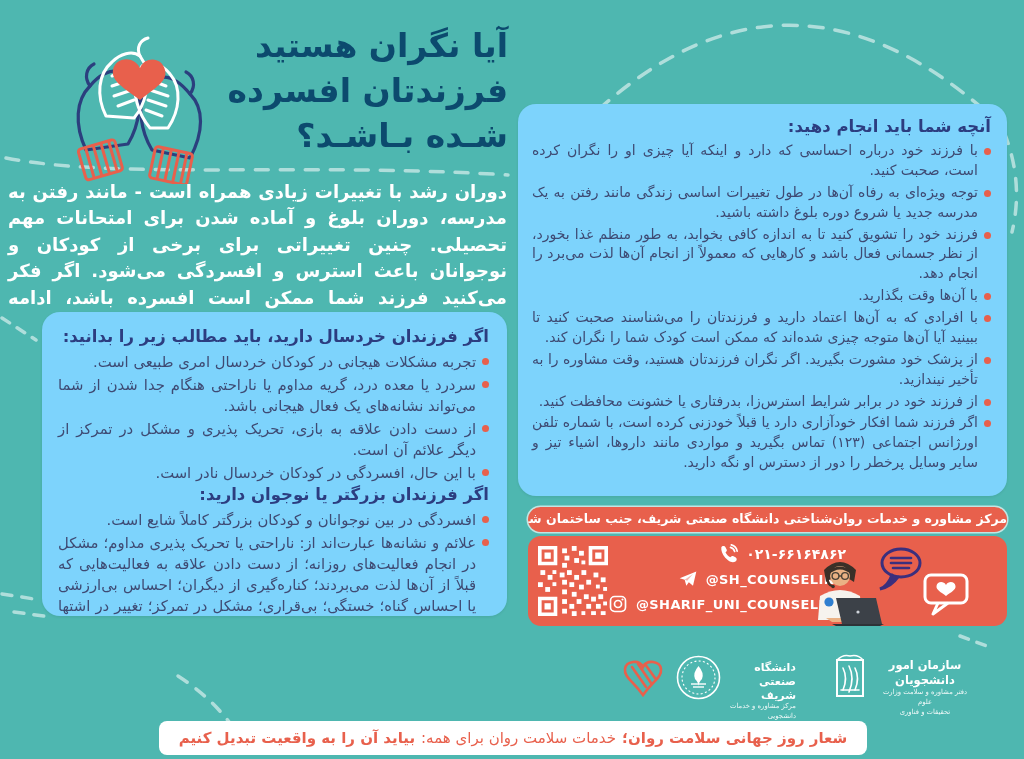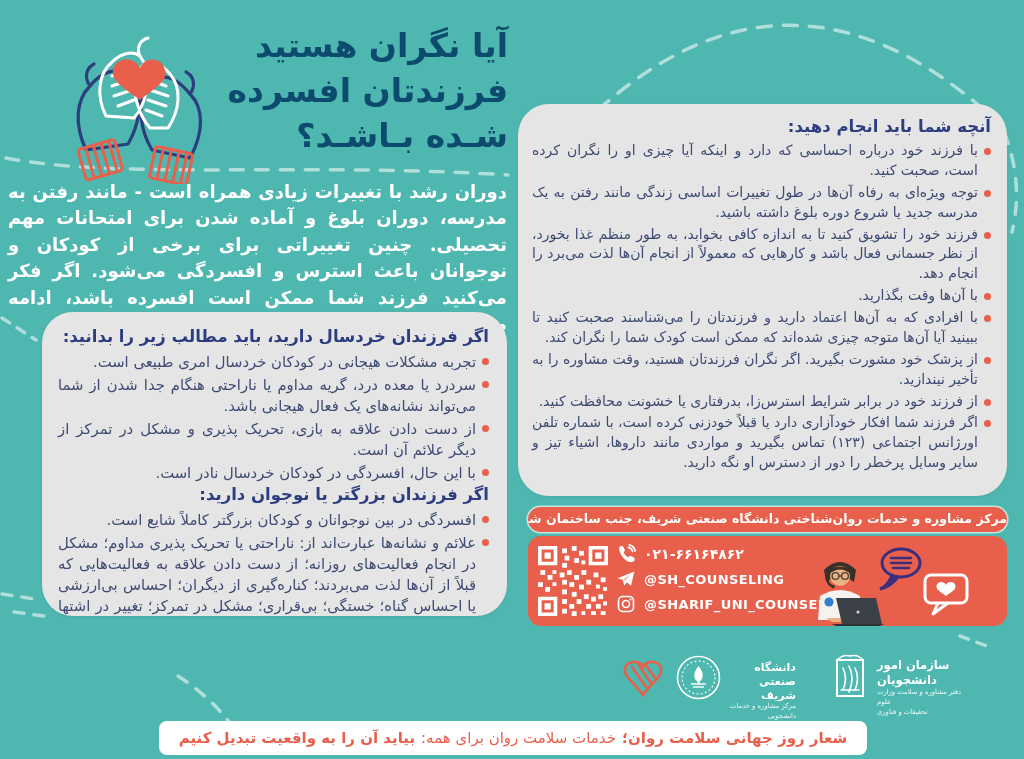--- a/index.html
+++ b/index.html
@@ -22,21 +22,21 @@
   }
 
   
   .intro{
     position:absolute; left:8px; top:179px; width:499px;
     color:#ffffff; font-size:18px; font-weight:bold; line-height:1.47;
     text-align:justify;
   }
 
   
-  .box{ position:absolute; background:#e5e5e5; border-radius:31px;
+  .box{ position:absolute; background:#7dd3fc; border-radius:18px;
         box-shadow:0 1px 3px rgba(0,0,0,.08); overflow:hidden; }
   .left-box{ left:42px; top:312px; width:465px; height:304px; padding:13px 18px 10px 16px; }
   .right-box{ left:518px; top:104px; width:489px; height:392px; padding:11px 16px 10px 14px; }
   .box h2{ color:#2c3d80; font-size:16.5px; font-weight:bold; margin:2px 0 5px; text-align:right; }
   .left-box h2.second{ margin-top:0; }
   ul.blist{ list-style:none; }
   .blist li{ position:relative; padding-right:13px; margin:2px 0; color:#3e4a73;
              text-align:justify; }
   .left-box .blist li{ font-size:14.8px; line-height:1.42; }
   .right-box .blist li{ font-size:14px; line-height:1.42; }
@@ -49,37 +49,37 @@
     background:#e8604c; border-radius:13px; box-shadow:0 0 0 1.5px rgba(255,255,255,.65);
     color:#fff; font-size:12.5px; font-weight:bold; text-align:center; line-height:24px;
     overflow:hidden; white-space:nowrap;
   }
   .contact-box{
     position:absolute; left:528px; top:536px; width:479px; height:90px;
     background:#e8604c; border-radius:13px;
   }
   .qr{ position:absolute; left:10px; top:10px; width:70px; height:70px; }
   .contact-rows{ position:absolute; left:88px; top:8px; width:230px;
-                 direction:ltr; display:flex; flex-direction:column; gap:5px; }
+                 direction:ltr; display:flex; flex-direction:column; gap:5px;align-items:flex-end; }
   .crow{ display:flex; align-items:center; gap:8px; color:#fff; }
   .crow .ic{ width:20px; height:20px; flex:0 0 20px; }
   .crow .val{ font-size:13px; font-weight:bold; letter-spacing:.4px; }
   .crow.phone .val{ font-size:14px; }
   .counselor{ position:absolute; left:268px; top:22px; width:88px; height:68px; }
   .bub-speech{ position:absolute; left:348px; top:10px; width:48px; height:46px; }
   .bub-heart{ position:absolute; left:394px; top:36px; width:48px; height:44px; }
 
   
   .heart-logo{ position:absolute; left:622px; top:655px; width:42px; height:44px; }
   .sharif-seal{ position:absolute; left:675px; top:654px; width:47px; height:47px; }
   .sharif-text{ position:absolute; left:722px; top:661px; width:74px; text-align:right; color:#fff; }
   .sharif-text .t{ font-size:11px; font-weight:bold; line-height:1.25; }
   .sharif-text .s{ font-size:6.8px; opacity:.92; line-height:1.4; }
   .saf-logo{ position:absolute; left:831px; top:652px; width:44px; height:50px; }
-  .saf-text{ position:absolute; left:877px; top:658px; width:96px; text-align:left; color:#fff; }
+  .saf-text{ position:absolute; left:877px; top:658px; width:96px; text-align:center; color:#fff; }
   .saf-text .t{ font-size:11.5px; font-weight:bold; line-height:1.3; }
   .saf-text .s{ font-size:6.8px; opacity:.92; line-height:1.45; }
 
   
   .slogan{
     position:absolute; left:159px; top:721px; width:708px; height:34px;
     background:#fff; border-radius:8px; display:flex; align-items:center; justify-content:center;
     color:#e8604c; font-size:15px; white-space:nowrap; overflow:hidden;
   }
   .slogan span{ margin:8px 3px; }

